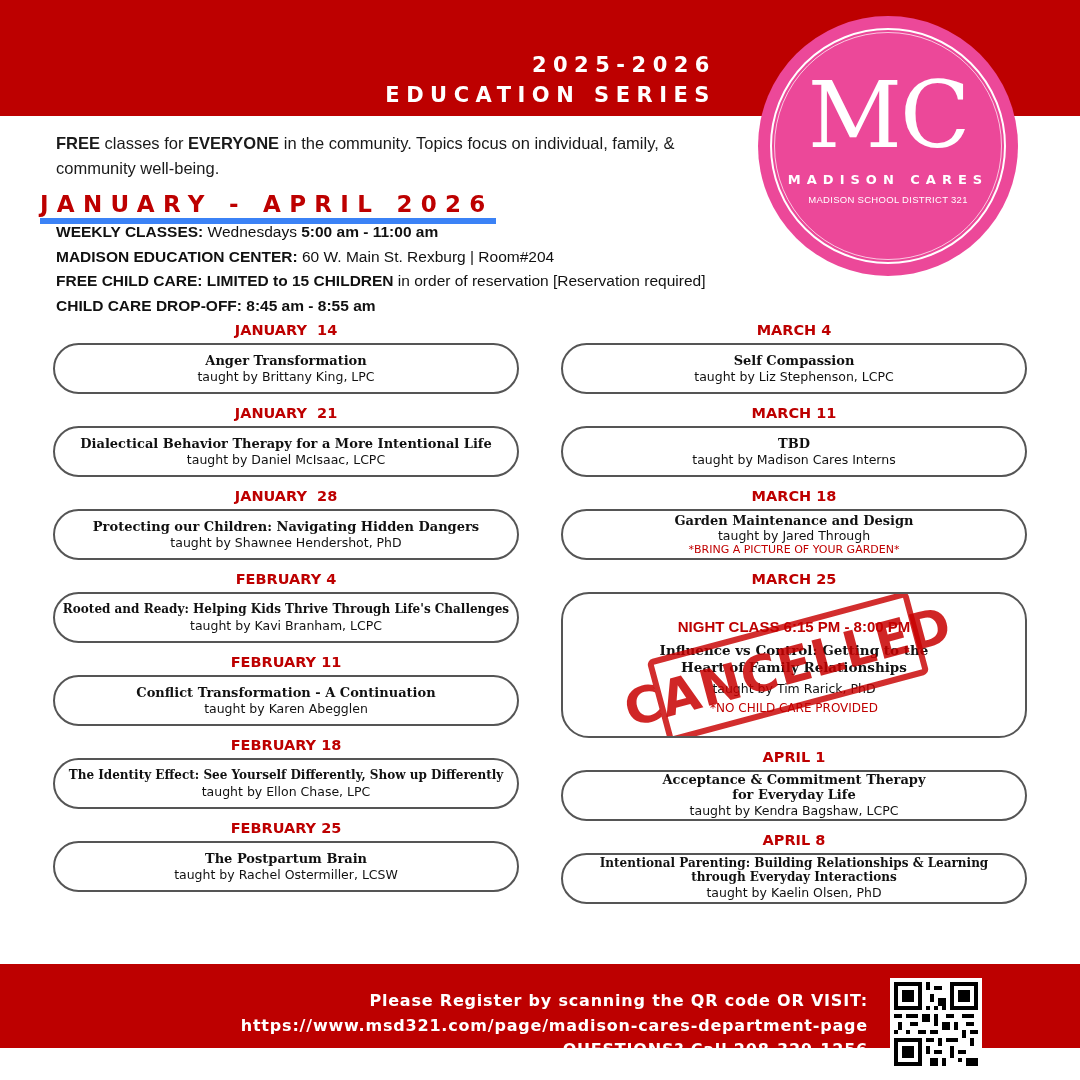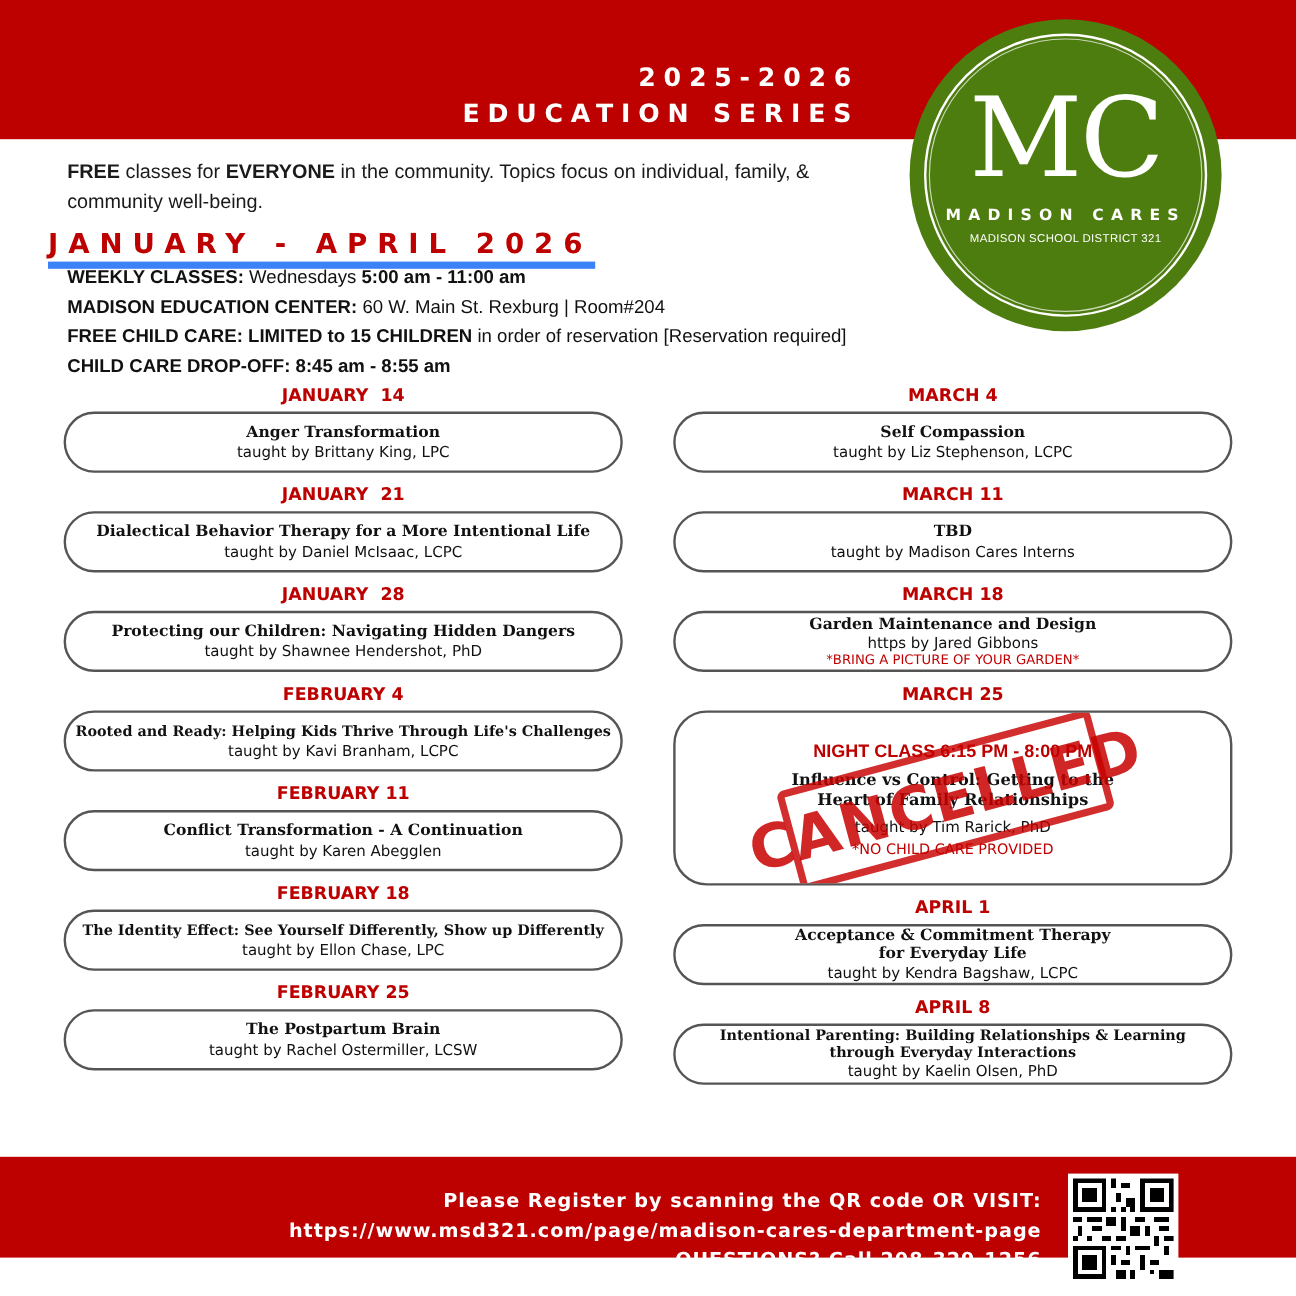--- a/index.html
+++ b/index.html
@@ -2,21 +2,21 @@
 <html><head>
 <meta charset="utf-8">
 <style>
   * { box-sizing: border-box; margin: 0; padding: 0; }
   html, body { width: 1080px; height: 1080px; overflow: hidden; background: #ffffff; }
   body { position: relative; font-family: "Liberation Sans", sans-serif; color: #111; }
 
   .top-band { position: absolute; left: 0; top: 0; width: 1080px; height: 116px; background: #bd0000; }
   .series-title { position: absolute; right: 364px; top: 50px; text-align: right; color: #fff; font-family: "DejaVu Sans", sans-serif; font-weight: bold; font-size: 21px; letter-spacing: 6.5px; line-height: 30px; }
 
-  .logo { position: absolute; left: 758px; top: 16px; width: 260px; height: 260px; border-radius: 50%; background: #4d7c0f; }
+  .logo { position: absolute; left: 758px; top: 16px; width: 260px; height: 260px; border-radius: 50%; background: #ec4899; }
   .logo-ring { position: absolute; left: 12px; top: 12px; width: 236px; height: 236px; border-radius: 50%; border: 2px solid #fff; }
   .logo-ring2 { position: absolute; left: 16px; top: 16px; width: 228px; height: 228px; border-radius: 50%; border: 1px solid rgba(255,255,255,0.7); }
   .logo-mc { position: absolute; left: 0; top: 50px; width: 260px; text-align: center; color: #fff; font-family: "DejaVu Serif", serif; font-size: 92px; line-height: 100px; letter-spacing: -2px; }
   .logo-name { position: absolute; left: 0; top: 156px; width: 260px; text-align: center; color: #fff; font-family: "DejaVu Sans", sans-serif; font-weight: bold; font-size: 13px; letter-spacing: 6px; }
   .logo-district { position: absolute; left: 0; top: 178px; width: 260px; text-align: center; color: #fff; font-size: 9.5px; letter-spacing: 0.3px; }
 
   .intro { position: absolute; left: 56px; top: 131px; width: 680px; font-size: 16.5px; line-height: 25px; color: #1a1a1a; }
   .intro b { font-weight: bold; }
   .range-title { position: absolute; left: 40px; top: 190px; color: #bd0000; font-family: "DejaVu Sans", sans-serif; font-weight: bold; font-size: 23px; letter-spacing: 8.3px; border-bottom: 6px solid #3b82f6; line-height: 28px; padding-right: 2px; }
   .info-lines { position: absolute; left: 56px; top: 220px; font-size: 15.5px; line-height: 24.5px; color: #111; }
@@ -136,21 +136,21 @@
     <div class="date">MARCH 11</div>
     <div class="card">
       <div class="title">TBD</div>
       <div class="teacher">taught by Madison Cares Interns</div>
     </div>
   </div>
   <div class="slot">
     <div class="date">MARCH 18</div>
     <div class="card">
       <div class="title">Garden Maintenance and Design</div>
-      <div class="teacher" style="line-height:15px;">https by Jared Gibbons</div>
+      <div class="teacher" style="line-height:15px;">taught by Jared Through</div>
       <div class="note">*BRING A PICTURE OF YOUR GARDEN*</div>
     </div>
   </div>
   <div class="slot">
     <div class="date">MARCH 25</div>
     <div class="card tall">
       <div class="night">NIGHT CLASS  6:15 PM - 8:00 PM</div>
       <div class="title">Influence vs Control: Getting to the</div>
       <div class="title">Heart of Family Relationships</div>
       <div class="teacher">taught by Tim Rarick, PhD</div>

